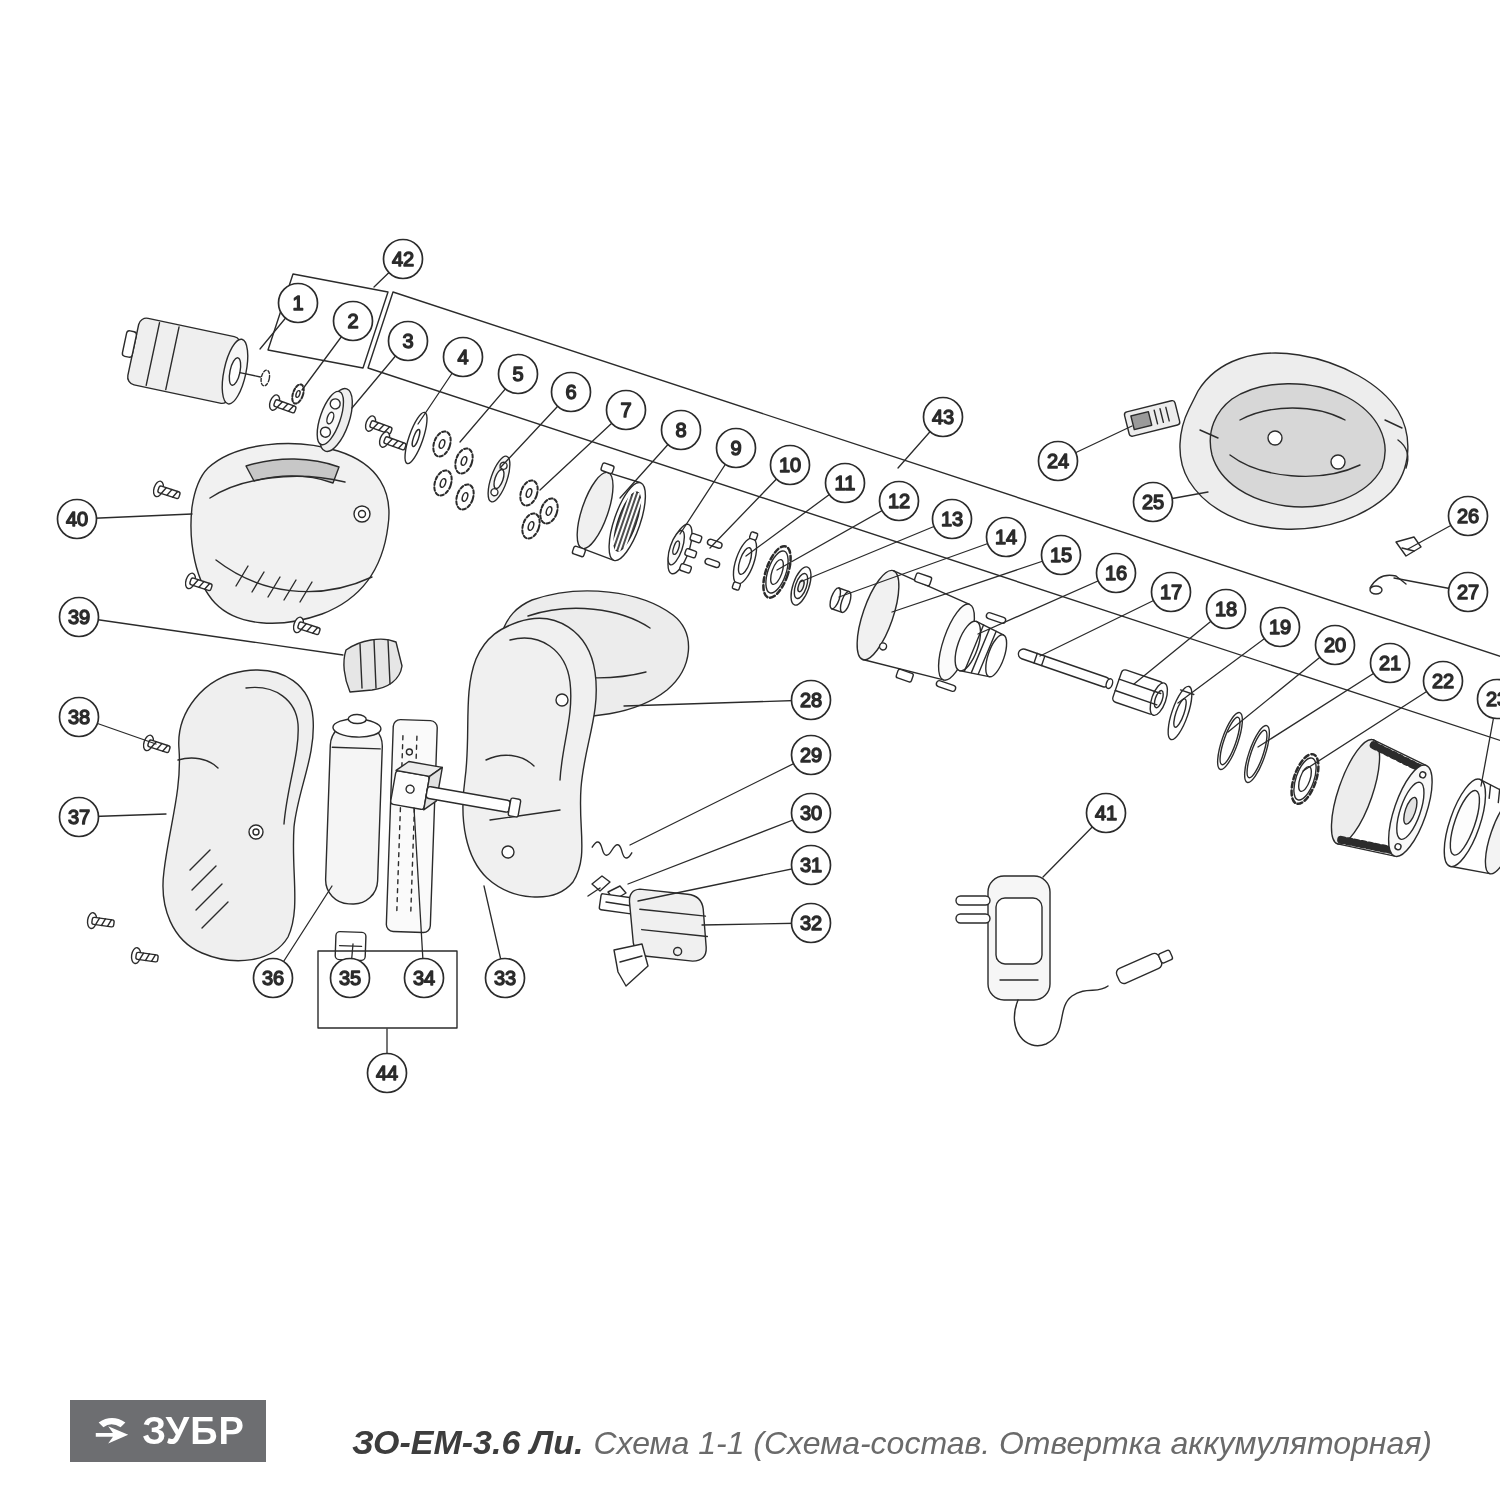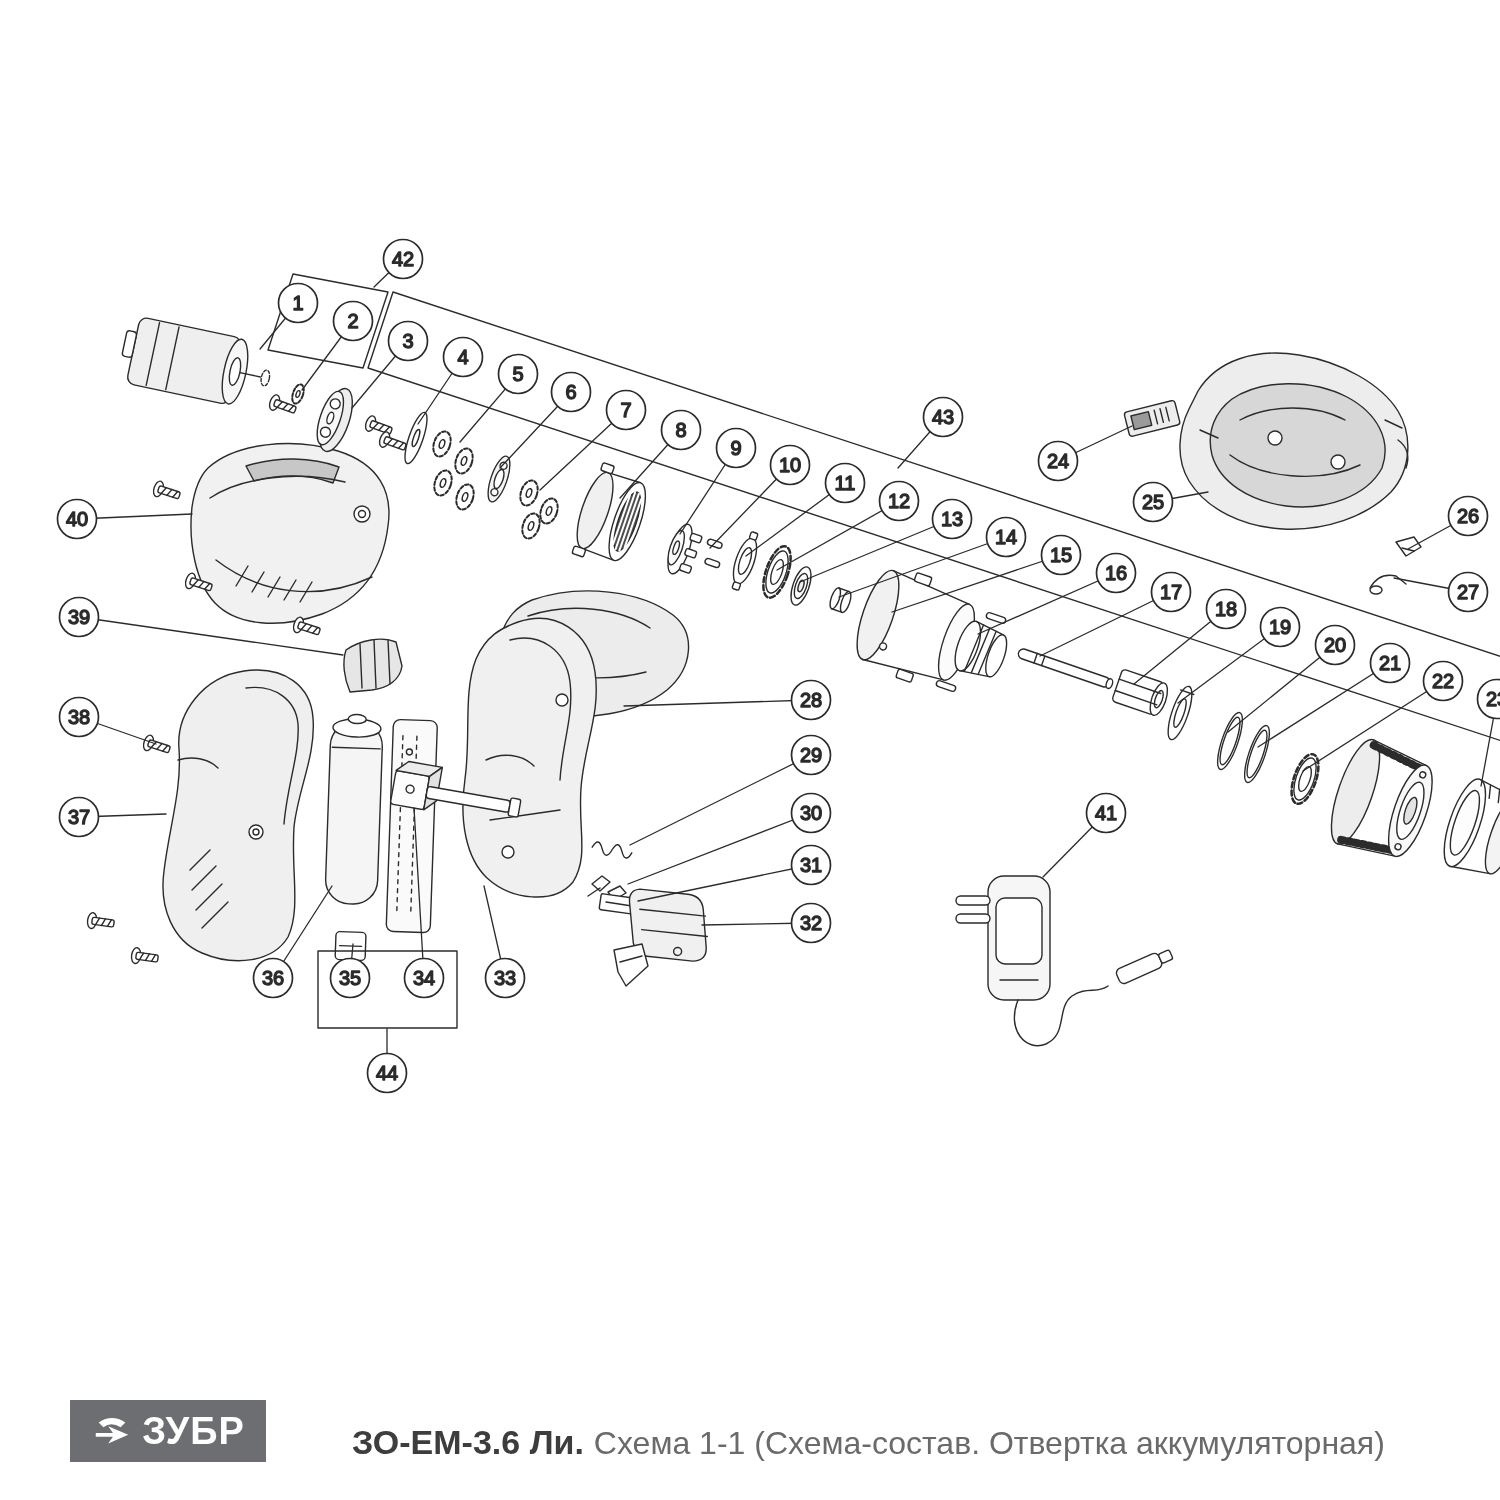--- a/index.html
+++ b/index.html
@@ -9,21 +9,21 @@
   #diagram-svg{position:absolute;left:0;top:0;}
   #leader-lines line{stroke:#2b2b2b;stroke-width:1.3;}
   #callout-layer circle{fill:#fff;stroke:#2b2b2b;stroke-width:1.7;}
   #callout-layer text{font:20px "Liberation Sans","DejaVu Sans",sans-serif;
        fill:#2b2b2b;text-anchor:middle;}
   footer{position:absolute;left:30px;top:1398px;right:20px;height:64px;
        display:flex;align-items:flex-end;gap:86px;}
   .logo-box{width:196px;height:62px;background:var(--logo-bg,#6d6e71);
        display:flex;align-items:center;justify-content:center;gap:9px;flex:0 0 auto;}
   .logo-text{color:#fff;font-size:38px;font-weight:bold;letter-spacing:1px;line-height:1;}
-  .caption{font-size:32px;color:var(--scheme-text,#6a6a6a);white-space:nowrap;}
+  .caption{font-size:32px;color:var(--scheme-text,#6a6a6a);white-space:nowrap;font-style:italic;}
   .product{font-weight:bold;color:var(--product-text,#3d3d3d);font-size:34px;margin-right:10px;}
 </style>
 </head>
 <body>
 
 <div id="stage">
 
 <svg id="diagram-svg" width="1500" height="1500" viewBox="0 0 1500 1500">
 <g id="diagram-root" stroke="#2b2b2b" stroke-width="1.4" fill="none" stroke-linecap="round" stroke-linejoin="round">
 

